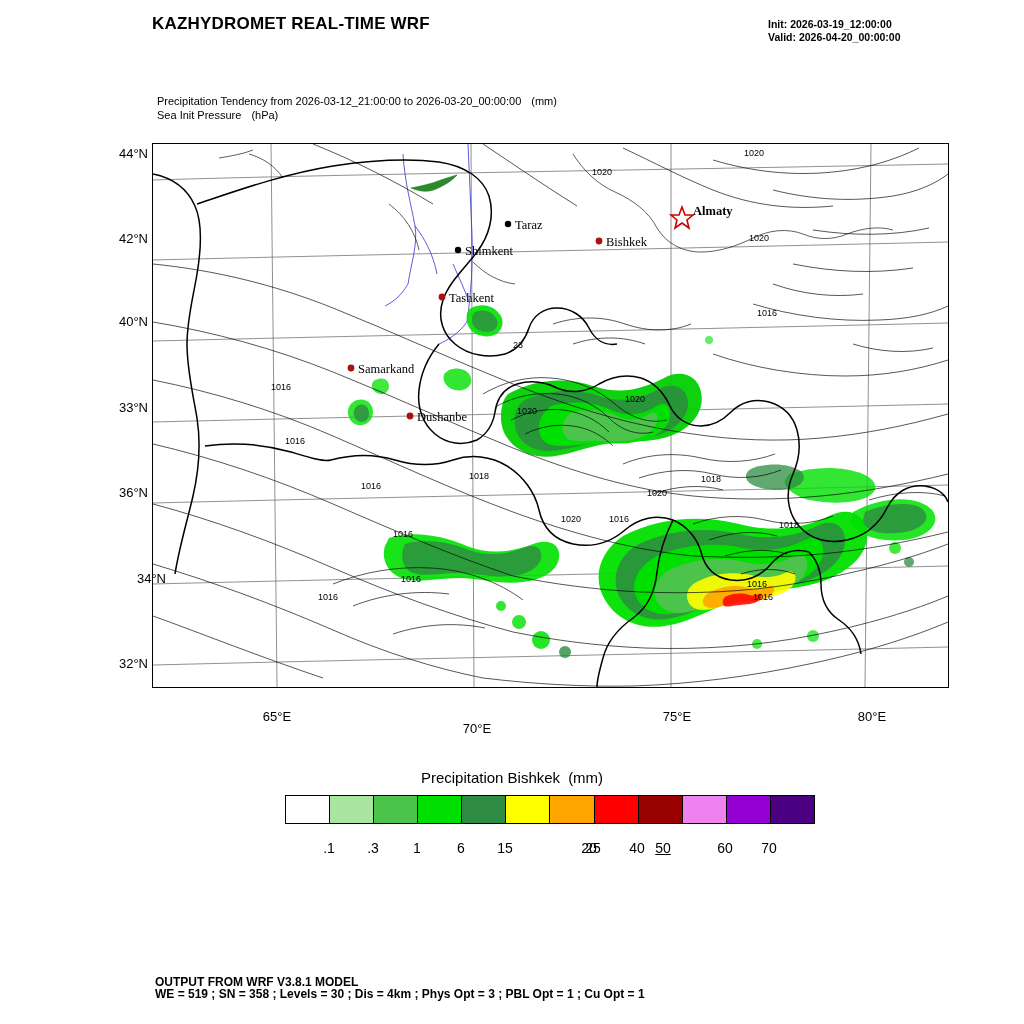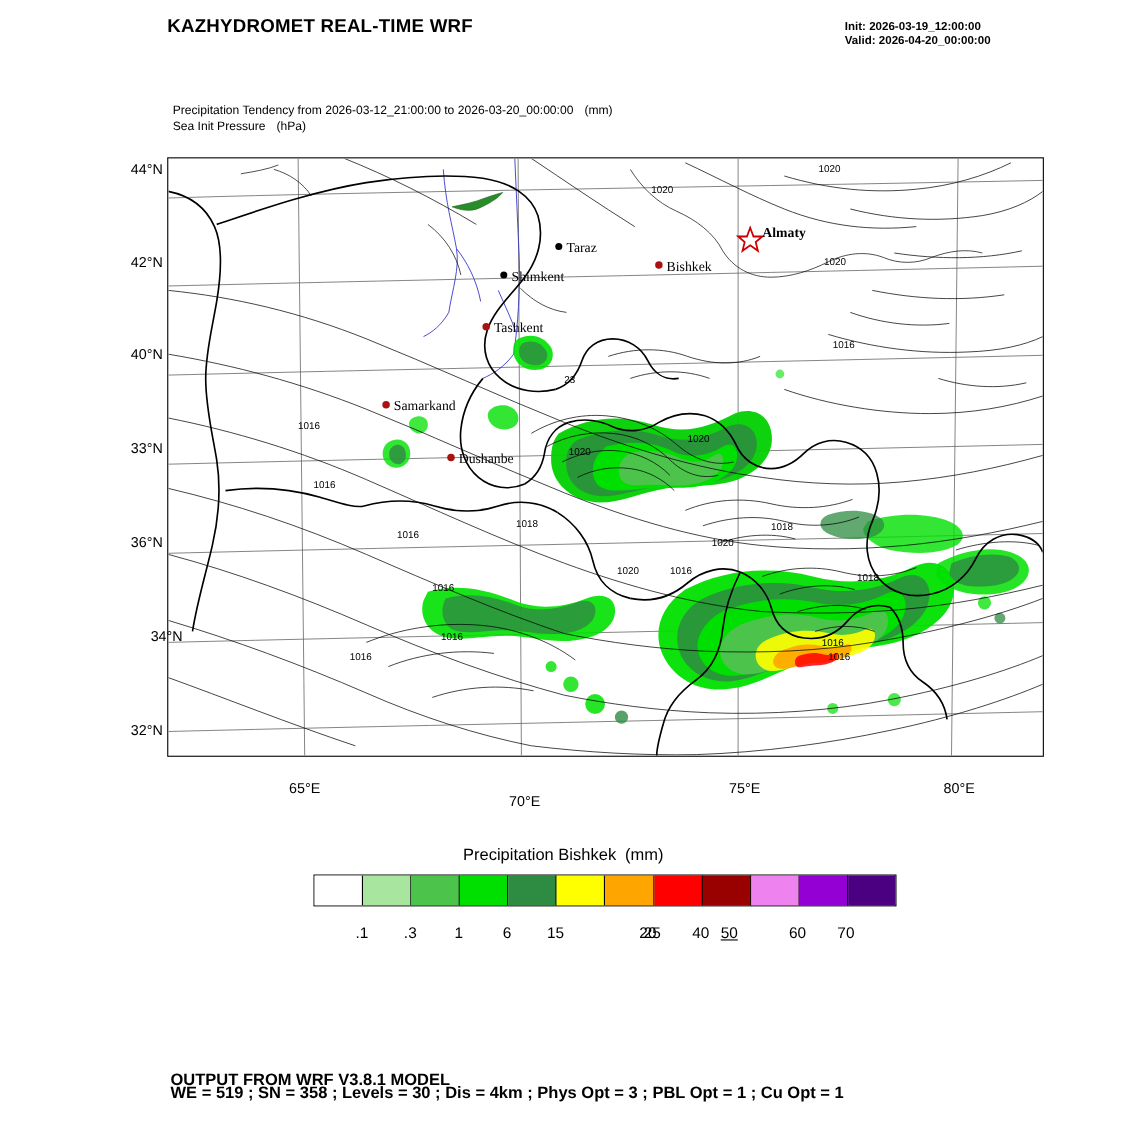--- a/index.html
+++ b/index.html
@@ -115,21 +115,21 @@
     position: absolute;
     font-size: 14px;
     transform: translateX(-50%);
     white-space: nowrap;
   }
   
   #footer {
     position: absolute;
     left: 155px;
     top: 976px;
-    font-size: 15px;
+    font-size: 12px;
     font-weight: bold;
     line-height: 12px;
     white-space: nowrap;
   }
   
   .citylbl { font-family: "Liberation Serif", serif; font-size: 12.5px; fill: #000; }
   .contourlbl { font-family: "Liberation Sans", sans-serif; font-size: 9px; fill: #000; }
 </style>
 </head>
 <body>

